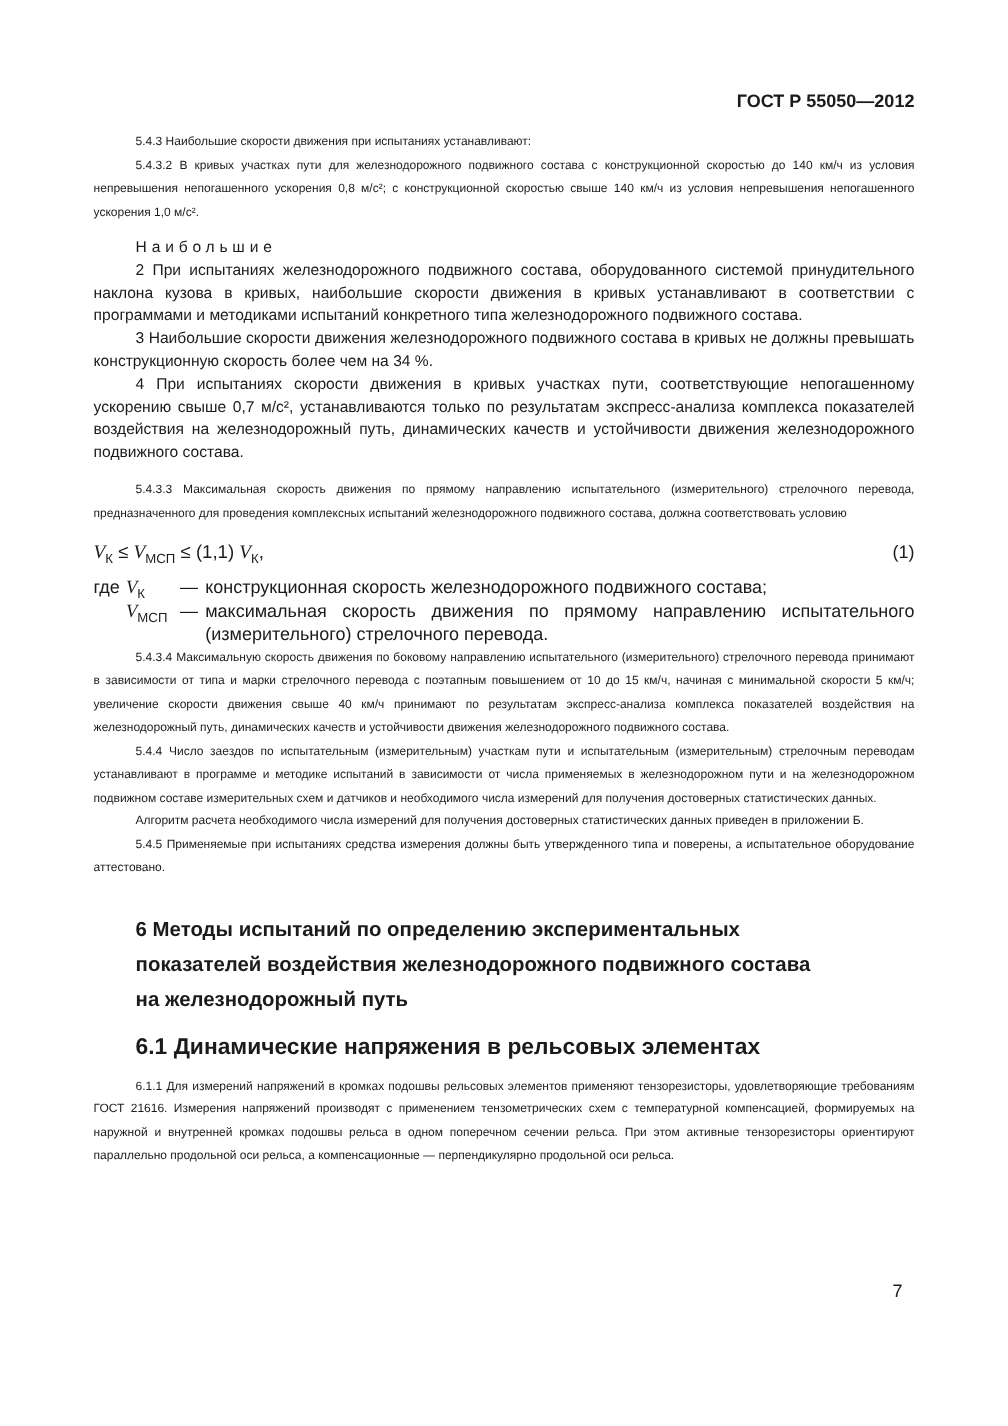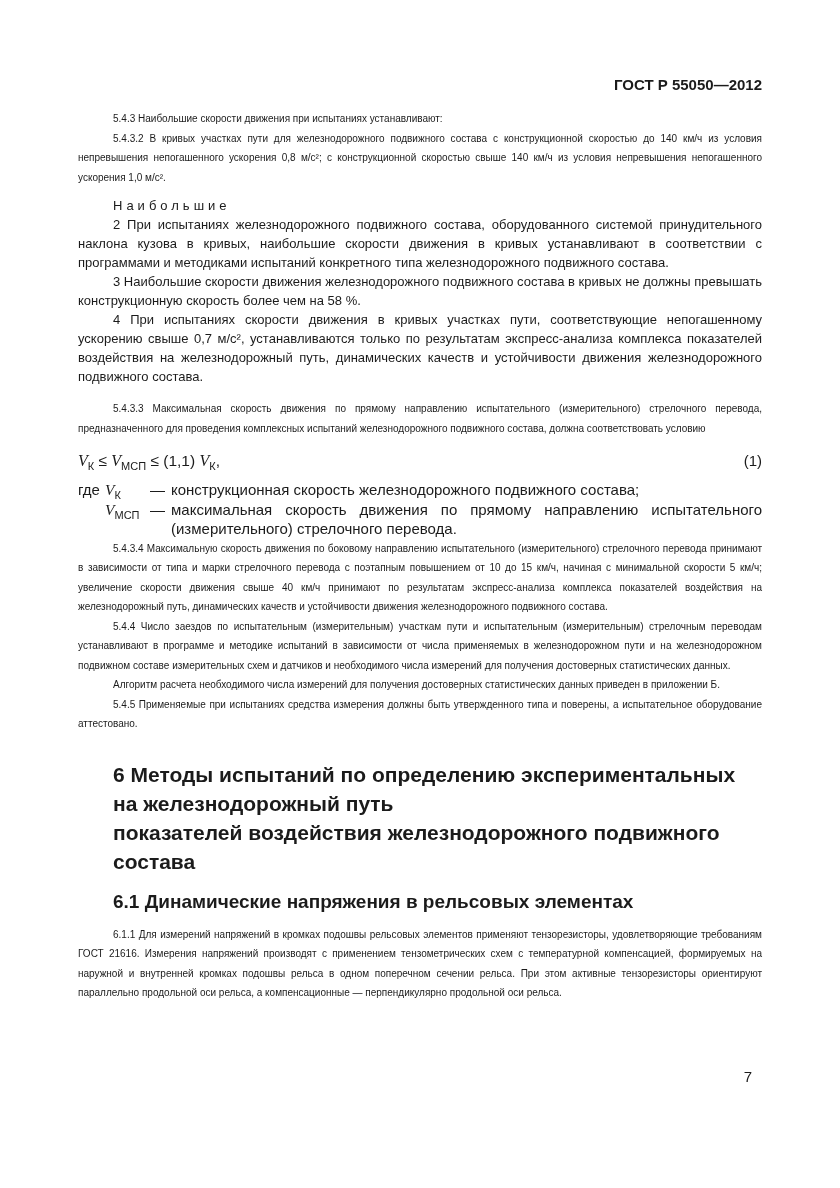--- a/index.html
+++ b/index.html
@@ -84,21 +84,21 @@
     font-family: "Liberation Serif", serif;
     font-style: italic;
     font-size: 15.5px;
   }
   .where-text {
     text-align: justify;
   }
   .section-heading {
     margin: 26px 0 12px 0;
     padding-left: 35px;
-    font-size: 21px;
+    font-size: 17px;
     line-height: 29px;
     font-weight: bold;
   }
   .section-heading span { display: block; }
   .sub-heading {
     margin: 16px 0 14px 0;
     padding-left: 35px;
     font-size: 19px;
     line-height: 19px;
     font-weight: bold;
@@ -116,21 +116,21 @@
 <div class="page">
 
   <div class="doc-header">ГОСТ Р 55050—2012</div>
 
   <p class="body-par">5.4.3 Наибольшие скорости движения при испытаниях устанавливают:</p>
   <p class="body-par">5.4.3.2 В кривых участках пути для железнодорожного подвижного состава с конструкционной скоростью до 140 км/ч из условия непревышения непогашенного ускорения 0,8 м/с²; с конструкционной скоростью свыше 140 км/ч из условия непревышения непогашенного ускорения 1,0 м/с².</p>
 
   <div class="notes">
     <div class="notes-title">Наибольшие</div>
     <p class="note-item">2 При испытаниях железнодорожного подвижного состава, оборудованного системой принудительного наклона кузова в кривых, наибольшие скорости движения в кривых устанавливают в соответствии с программами и методиками испытаний конкретного типа железнодорожного подвижного состава.</p>
-    <p class="note-item">3 Наибольшие скорости движения железнодорожного подвижного состава в кривых не должны превышать конструкционную скорость более чем на 58 %.</p>
+    <p class="note-item">3 Наибольшие скорости движения железнодорожного подвижного состава в кривых не должны превышать конструкционную скорость более чем на 34 %.</p>
     <p class="note-item">4 При испытаниях скорости движения в кривых участках пути, соответствующие непогашенному ускорению свыше 0,7 м/с², устанавливаются только по результатам экспресс-анализа комплекса показателей воздействия на железнодорожный путь, динамических качеств и устойчивости движения железнодорожного подвижного состава.</p>
   </div>
 
   <p class="body-par">5.4.3.3 Максимальная скорость движения по прямому направлению испытательного (измерительного) стрелочного перевода, предназначенного для проведения комплексных испытаний железнодорожного подвижного состава, должна соответствовать условию</p>
 
   <div class="formula-row">
     <span><i>V</i><sub>К</sub><span> ≤ </span><i>V</i><sub>МСП</sub><span> ≤ (1,1) </span><i>V</i><sub>К</sub><span>,</span></span>
     <span class="formula-number">(1)</span>
   </div>
 
@@ -149,22 +149,22 @@
     </div>
   </div>
 
   <p class="body-par">5.4.3.4 Максимальную скорость движения по боковому направлению испытательного (измерительного) стрелочного перевода принимают в зависимости от типа и марки стрелочного перевода с поэтапным повышением от 10 до 15 км/ч, начиная с минимальной скорости 5 км/ч; увеличение скорости движения свыше 40 км/ч принимают по результатам экспресс-анализа комплекса показателей воздействия на железнодорожный путь, динамических качеств и устойчивости движения железнодорожного подвижного состава.</p>
   <p class="body-par">5.4.4 Число заездов по испытательным (измерительным) участкам пути и испытательным (измерительным) стрелочным переводам устанавливают в программе и методике испытаний в зависимости от числа применяемых в железнодорожном пути и на железнодорожном подвижном составе измерительных схем и датчиков и необходимого числа измерений для получения достоверных статистических данных.</p>
   <p class="body-par">Алгоритм расчета необходимого числа измерений для получения достоверных статистических данных приведен в приложении Б.</p>
   <p class="body-par">5.4.5 Применяемые при испытаниях средства измерения должны быть утвержденного типа и поверены, а испытательное оборудование аттестовано.</p>
 
   <h2 class="section-heading">
     <span>6 Методы испытаний по определению экспериментальных</span>
+    <span>показателей воздействия железнодорожного подвижного состава</span>
     <span>на железнодорожный путь</span>
-    <span>показателей воздействия железнодорожного подвижного состава</span>
   </h2>
 
   <h3 class="sub-heading">6.1 Динамические напряжения в рельсовых элементах</h3>
 
   <p class="body-par">6.1.1 Для измерений напряжений в кромках подошвы рельсовых элементов применяют тензорезисторы, удовлетворяющие требованиям ГОСТ 21616. Измерения напряжений производят с применением тензометрических схем с температурной компенсацией, формируемых на наружной и внутренней кромках подошвы рельса в одном поперечном сечении рельса. При этом активные тензорезисторы ориентируют параллельно продольной оси рельса, а компенсационные — перпендикулярно продольной оси рельса.</p>
 
   <div class="page-number">7</div>
 
 </div>
 

